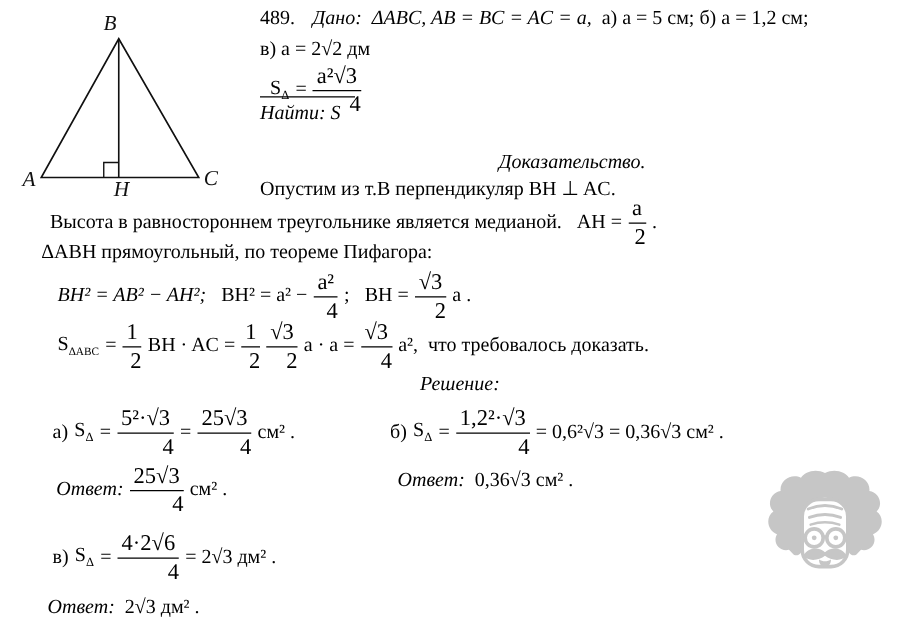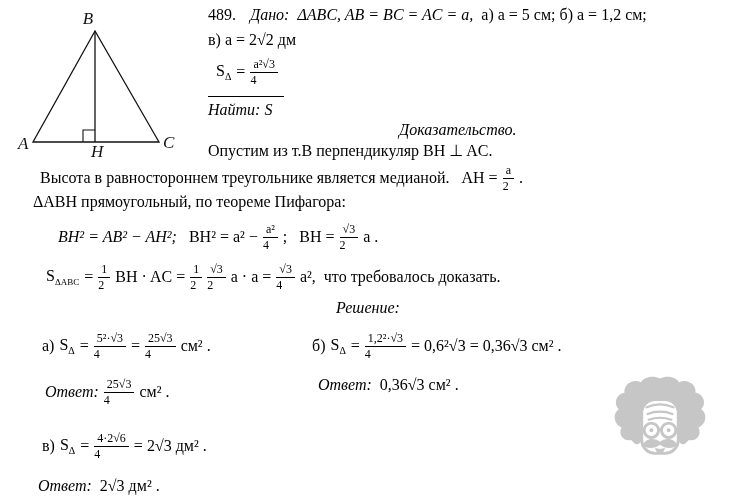--- a/index.html
+++ b/index.html
@@ -4,22 +4,22 @@
 <style>
   html,body{margin:0;padding:0;background:#fff;}
   .page{
     position:relative;width:732px;height:504px;background:#ffffff;
     font-family:"Liberation Serif","DejaVu Serif",serif;color:#000;
     font-size:16px;overflow:hidden;
   }
   .row{position:absolute;display:flex;align-items:center;white-space:nowrap;}
   .it{font-style:italic;}
   .bold{font-weight:400;}
-  .frac{display:inline-flex;flex-direction:column;align-items:flex-start;line-height:1.08;
-        font-size:12px;margin:0 5px;text-align:center;}
+  .frac{display:inline-flex;flex-direction:column;align-items:flex-end;line-height:1.08;
+        font-size:18px;margin:0 5px;text-align:center;}
   .frac .num{border-bottom:1.3px solid #000;padding:0 3px 1px;}
   .frac .den{padding-top:1px;}
   .sv sub{font-size:10px;}
   .find-box{border-top:1.3px solid #000;padding:4px 12px 0 0;font-style:italic;} .gap5{margin-left:5px;} .gap8{margin-left:8px;}
   .gap14{margin-left:14px;} .gap12{margin-left:12px;}
   .period{margin-left:4px;}
   .fig-label{font-style:italic;font-size:17px;fill:#111;}
   svg{display:block;}
 </style>
 </head>
@@ -50,21 +50,21 @@
 
   <div class="row" style="left:208px;top:52px;height:40px;">
     <span class="sv gap8"><span>S</span><sub>Δ</sub></span>
     <span class="gap5">=</span>
     <span class="frac">
       <span class="num">a²√3</span>
       <span class="den">4</span>
     </span>
   </div>
 
-  <div class="row" style="left:208px;top:96px;font-family:Liberation Serif, serif;">
+  <div class="row" style="left:208px;top:77px;font-family:Liberation Serif, serif;">
     <span class="find-box">Найти: S</span>
   </div>
 
   <div class="row it" style="left:399px;top:121px;">
     <span>Доказательство.</span>
   </div>
 
   <div class="row" style="left:208px;top:141px;font-family:Liberation Serif, serif;">
     <span>Опустим из т.B перпендикуляр BH ⊥ AC.</span>
   </div>
@@ -76,21 +76,21 @@
       <span class="num">a</span>
       <span class="den">2</span>
     </span>
     <span>.</span>
   </div>
 
   <div class="row" style="left:33px;top:193px;">
     <span>ΔABH прямоугольный, по теореме Пифагора:</span>
   </div>
 
-  <div class="row" style="left:58px;top:217px;height:40px;">
+  <div class="row" style="left:46px;top:217px;height:40px;">
     <span class="it">BH² = AB² − AH²;</span>
     <span class="gap12">BH² = a² −</span>
     <span class="frac">
       <span class="num">a²</span>
       <span class="den">4</span>
     </span>
     <span>;</span>
     <span class="gap12">BH =</span>
     <span class="frac">
       <span class="num">√3</span>

